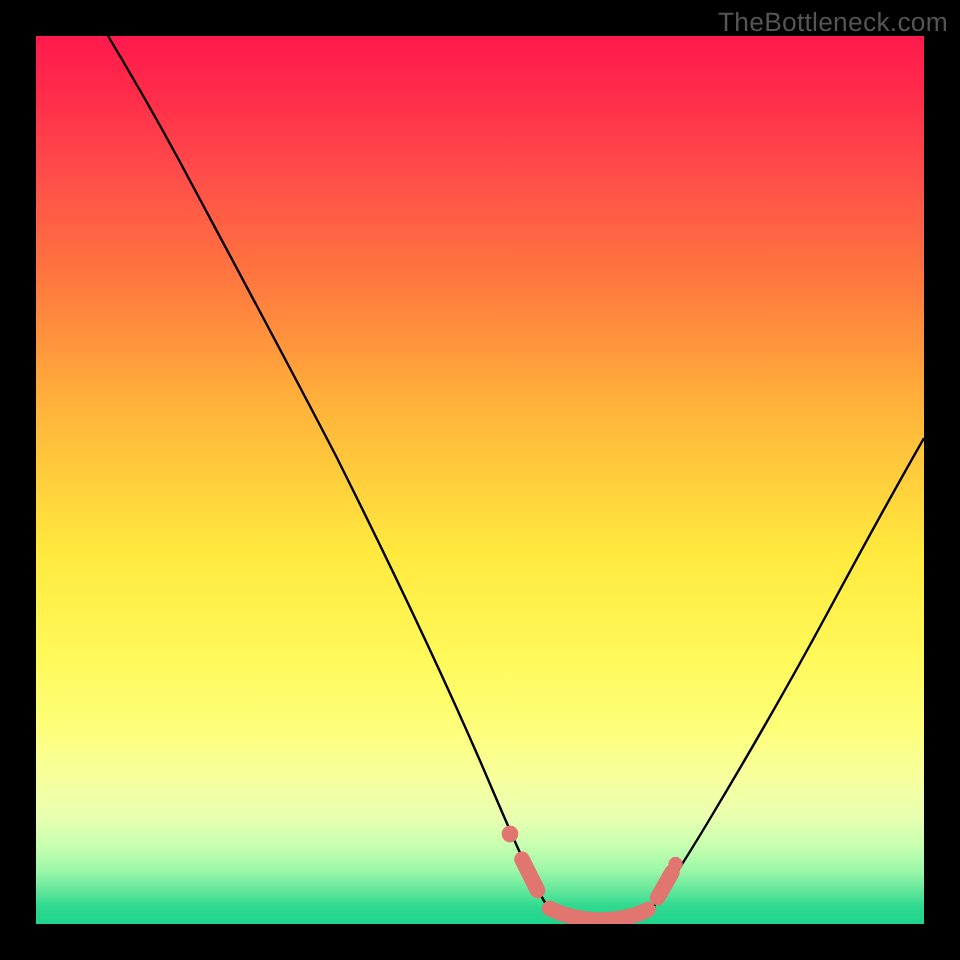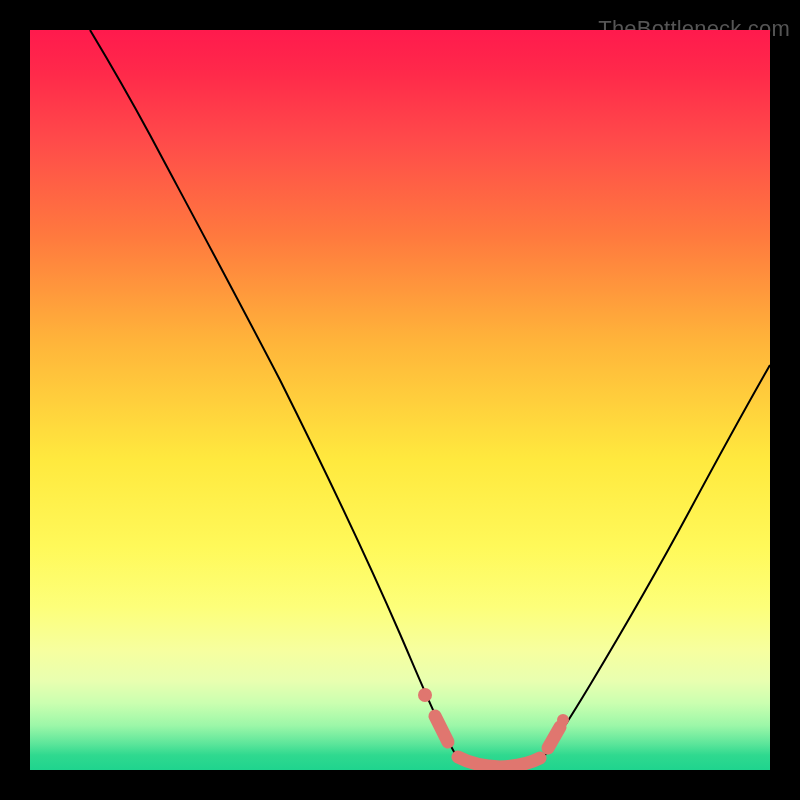--- a/index.html
+++ b/index.html
@@ -45,21 +45,21 @@
       #e8ffb0 88%,
       #caffb0 91%,
       #9cf7a8 94%,
       #5be59a 96.5%,
       #2fd98f 98%,
       #1fd48e 100%
     );
   }
   .watermark {
     position: absolute;
-    top: 16px;
+    top: 6px;
     right: 10px;
     color: #555;
     font-size: 22px;
     font-weight: 500;
     letter-spacing: 0.2px;
     user-select: none;
   }
   svg.curves {
     position: absolute;
     inset: 0;

